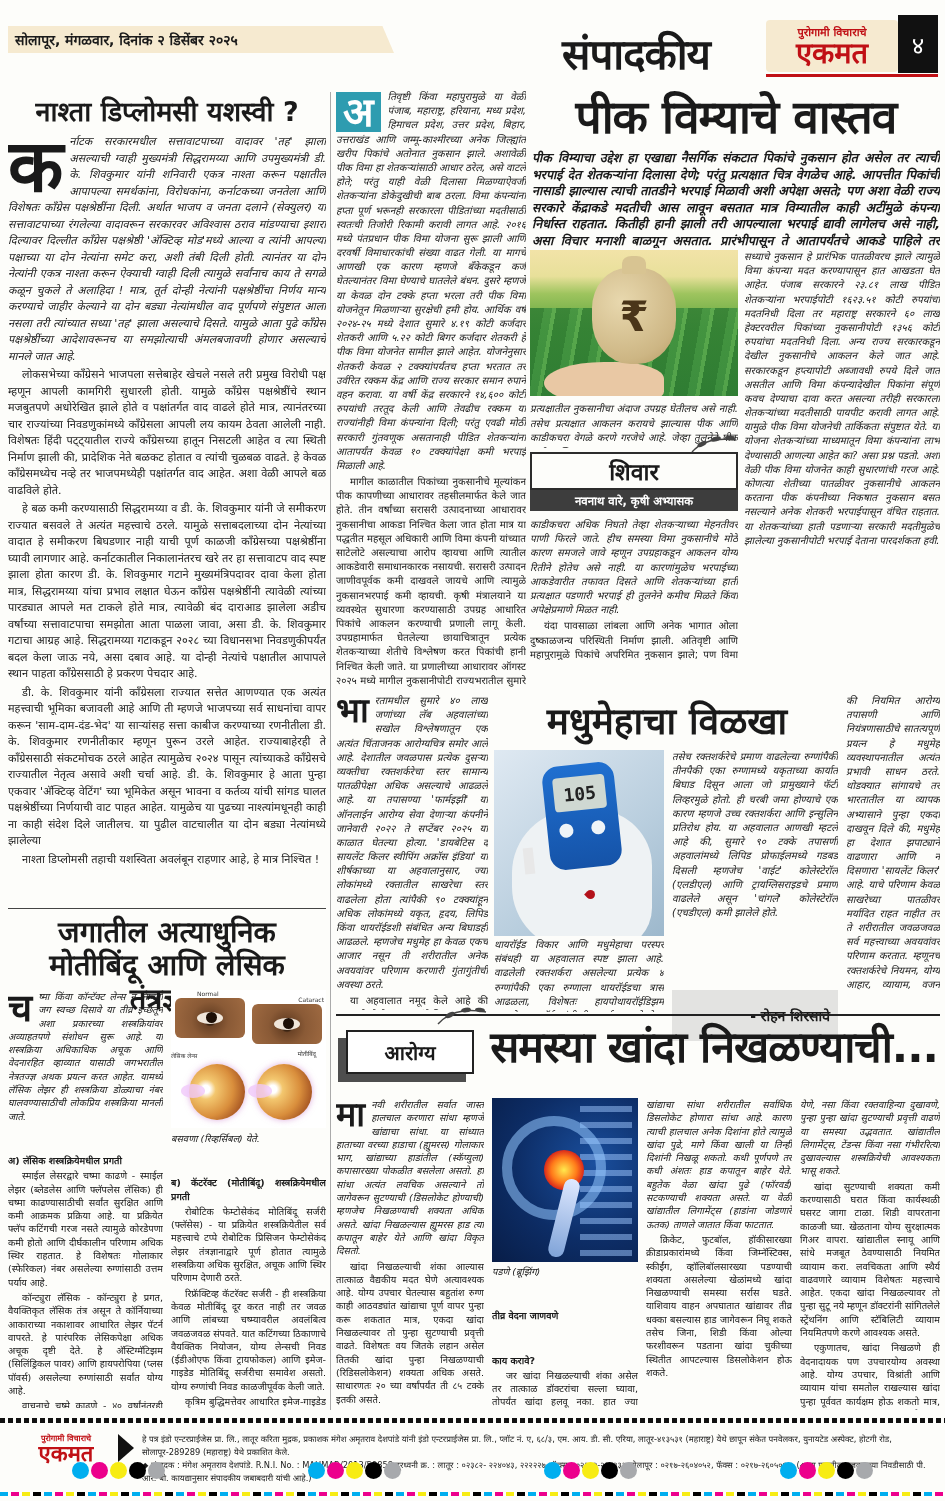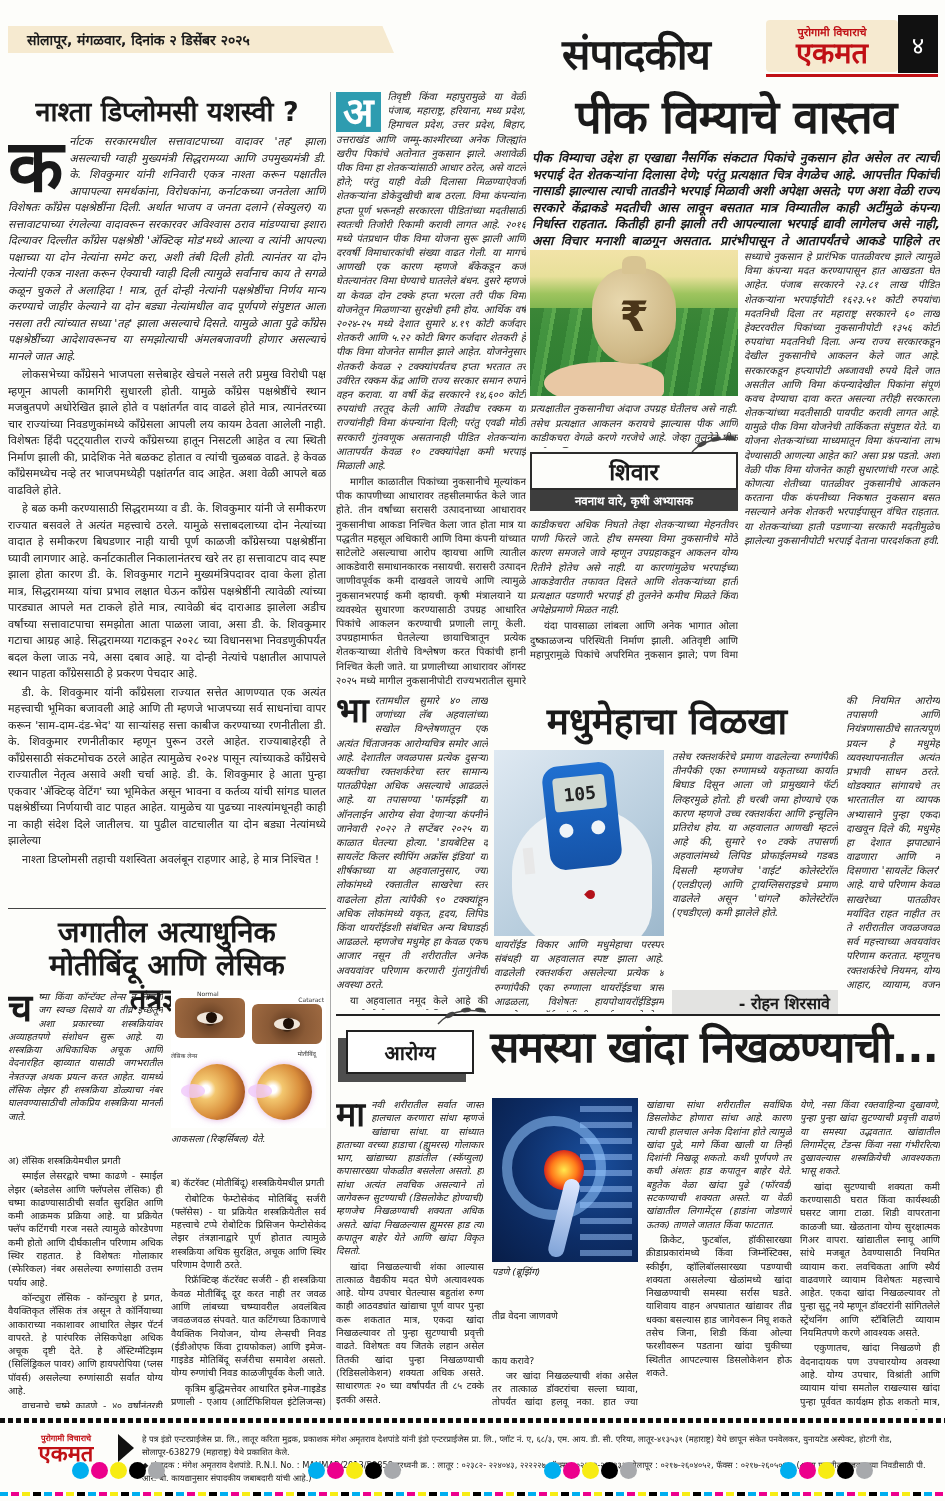--- a/index.html
+++ b/index.html
@@ -2,21 +2,21 @@
 <html><head>
 <meta charset="utf-8">
 <style>
   * { margin:0; padding:0; box-sizing:border-box; }
   html,body { background:#e8e8e4; }
   body { font-family:"DejaVu Sans", sans-serif; }
   .page { position:relative; width:945px; height:1501px; background:#fdfdfa; margin:0 auto; overflow:hidden; color:#1a1a1a; }
 
   
   .date-strip { position:absolute; left:8px; top:26px; width:386px; height:27px; background:#f6ead0;
-    clip-path:polygon(0 0,97% 0,100% 100%,0 100%); display:flex; align-items:center; padding-left:19px;
+    clip-path:polygon(0 0,97% 0,100% 100%,0 100%); display:flex; align-items:center; padding-left:7px;
     font-size:14px; font-weight:bold; }
   .epaper-strip { position:absolute; left:8px; top:53px; width:424px; height:28px; background:#f6ead0;
     clip-path:polygon(0 0,98% 0,100% 100%,0 100%); border-bottom:3px solid #b99a3a;
     display:flex; align-items:center; gap:6px; padding-left:14px; font-size:13px; }
   .epaper-word { font-weight:bold; font-size:13px; }
   .play-ico { display:inline-flex; width:15px; height:15px; background:#cc1417; border-radius:50%;
     color:#fff; font-size:8px; align-items:center; justify-content:center; }
   .epaper-url { font-weight:bold; }
   .section-title { position:absolute; left:440px; top:24px; width:270px; text-align:right;
     font-size:42px; font-weight:bold; letter-spacing:-1px; }
@@ -26,24 +26,24 @@
   .masthead-name { color:#c01015; font-size:29px; font-weight:bold; line-height:1; }
   .masthead-underline { position:absolute; left:766px; top:74px; width:172px; height:3px; background:#c01015; }
   .pageno-box { position:absolute; left:898px; top:15px; width:40px; height:58px; background:#111;
     color:#fff; display:flex; align-items:center; justify-content:center; font-size:24px; }
 
   
   .body-txt { text-align:justify; overflow:hidden; }
   .body-txt p { text-indent:14px; margin-bottom:2px; }
   .body-txt p.noind { text-indent:0;font-style:italic; }
   .dropcap { float:left; font-weight:bold; line-height:.85; margin:2px 6px 0 0; }
-  .subhead { font-weight:normal; text-indent:0 !important;margin-top:31px; }
+  .subhead { font-weight:bold; text-indent:0 !important;margin-top:31px; }
   .vrule { position:absolute; width:1px; background:#aaa; }
   .hrule { position:absolute; height:1px; background:#444; }
-  .byline-box { background:#e3e3e1; font-weight:bold; text-align:right; padding:2px 8px; font-size:16px; }
+  .byline-box { background:#e3e3e1; font-weight:bold; text-align:right; padding:16px 8px; font-size:14px; }
 
   
   .nashta-hl { position:absolute; left:8px; top:92px; width:318px; text-align:center; font-size:27px; font-weight:bold; }
   .nashta-body { position:absolute; left:8px; top:134px; width:318px; height:772px; font-size:11px; line-height:1.5; }
   .nashta-body .dropcap { font-size:72px; }
 
   
   .mid-col { position:absolute; left:336px; top:90px; width:190px; height:598px; font-size:10px; line-height:1.42; }
   .mid-col .dropcap { font-size:40px; background:#2e9cb0; color:#fff; padding:3px 7px; margin-right:7px; }
   .peek-hl { position:absolute; left:532px; top:84px; width:408px; text-align:center; font-size:46px; font-weight:bold; letter-spacing:-1px; }
@@ -250,21 +250,21 @@
       <div class="eyes">
         <span class="eye-lbl" style="left:26px; top:0;">Normal</span>
         <span class="eye-lbl" style="right:2px; top:6px;">Cataract</span>
         <div class="eye-photo" style="left:4px; top:8px;"></div>
         <div class="eye-photo" style="right:4px; top:14px;"></div>
         <span class="eye-lbl" style="left:0px; top:62px;">लेसिक लेन्स</span>
         <span class="eye-lbl" style="right:10px; top:60px;">मोतीबिंदू</span>
         <div class="eyeball" style="left:18px; top:74px;"></div>
         <div class="eyeball" style="right:14px; top:74px;"></div>
       </div>
-      <p class="noind">आकसला (रिव्हर्सिबल) येते.</p>
+      <p class="noind">बसवणा (रिव्हर्सिबल) येते.</p>
       <p class="subhead">ब) कॅटरॅक्ट (मोतीबिंदू) शस्त्रक्रियेमधील प्रगती</p>
       <p>रोबोटिक फेम्टोसेकंद मोतिबिंदू सर्जरी (फ्लॅसेस) - या प्रक्रियेत शस्त्रक्रियेतील सर्व महत्त्वाचे टप्पे रोबोटिक प्रिसिजन फेम्टोसेकंद लेझर तंत्रज्ञानाद्वारे पूर्ण होतात त्यामुळे शस्त्रक्रिया अधिक सुरक्षित, अचूक आणि स्थिर परिणाम देणारी ठरते.</p>
       <p>रिफ्रॅक्टिव्ह कॅटरॅक्ट सर्जरी - ही शस्त्रक्रिया केवळ मोतीबिंदू दूर करत नाही तर जवळ आणि लांबच्या चष्म्यावरील अवलंबित्व जवळजवळ संपवते. यात कटिंगच्या ठिकाणाचे वैयक्तिक नियोजन, योग्य लेन्सची निवड (ईडीओएफ किंवा ट्रायफोकल) आणि इमेज-गाइडेड मोतिबिंदू सर्जरीचा समावेश असतो. योग्य रुग्णांची निवड काळजीपूर्वक केली जाते.</p>
       <p>कृत्रिम बुद्धिमत्तेवर आधारित इमेज-गाइडेड प्रणाली - एआय (आर्टिफिशियल इंटेलिजन्स) आधारित इमेज गाइडेड प्रणालीमुळे नेत्रतज्ज्ञांना अधिक अचूक आणि सुरक्षित परिणाम मिळविण्यास मदत झाली आहे.</p>
 
     </div>
   </div>
 
   <div class="hrule khanda-rule"></div>
   <svg class="leaf-orn" style="left:436px; top:1002px;" width="52" height="26" viewBox="0 0 52 26">
@@ -310,21 +310,21 @@
 
   </div>
 
   <div class="foot-dash"></div>
   <div class="foot-logo">
     <div class="foot-tag">पुरोगामी विचाराचे</div>
     <div class="foot-name">एकमत</div>
   </div>
   <div class="foot-beak"></div>
   <div class="foot-lines">
-    <div>हे पत्र इंडो एन्टरप्राईजेस प्रा. लि., लातूर करिता मुद्रक, प्रकाशक मंगेश अमृतराव देशपांडे यांनी इंडो एन्टरप्राईजेस प्रा. लि., प्लॉट नं. ए, ६८/३, एम. आय. डी. सी. एरिया, लातूर-४१३५३१ (महाराष्ट्र) येथे छापून संकेत पनवेलकर, युनायटेड अस्पेक्ट, होटगी रोड, सोलापूर-638279 (महाराष्ट्र) येथे प्रकाशित केले.</div>
+    <div>हे पत्र इंडो एन्टरप्राईजेस प्रा. लि., लातूर करिता मुद्रक, प्रकाशक मंगेश अमृतराव देशपांडे यांनी इंडो एन्टरप्राईजेस प्रा. लि., प्लॉट नं. ए, ६८/३, एम. आय. डी. सी. एरिया, लातूर-४१३५३१ (महाराष्ट्र) येथे छापून संकेत पनवेलकर, युनायटेड अस्पेक्ट, होटगी रोड, सोलापूर-289289 (महाराष्ट्र) येथे प्रकाशित केले.</div>
     <div>◆ संपादक : मंगेश अमृतराव देशपांडे. R.N.I. No. : MAHMAR/2013/50858 दूरध्वनी क्र. : लातूर : ०२३८२- २२४०४३, २२२२२७, फॅक्स : ०२३८२-२२५३३३  सोलापूर : ०२१७-२६०४०५२, फॅक्स : ०२१७-२६०५०६३, (◆ या पत्रातील मजकुराच्या निवडीसाठी पी. आर. बी. कायद्यानुसार संपादकीय जबाबदारी यांची आहे.)</div>
   </div>
   <div class="cmyk-row">
     <div class="cmyk-g">
         <span class="dot dc"></span>
         <span class="dot dm"></span>
         <span class="dot dy"></span>
         <span class="dot dk"></span>
         <span class="dot dg"></span>
       </div>

